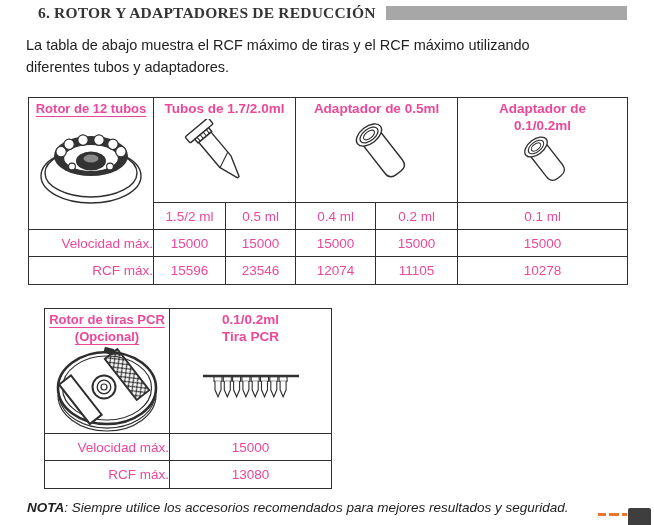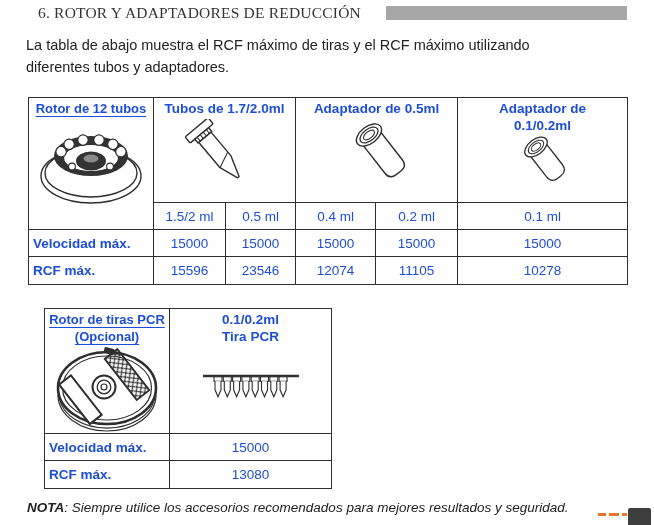--- a/index.html
+++ b/index.html
@@ -3,37 +3,37 @@
 <meta charset="utf-8">
 <style>
   html,body{margin:0;padding:0;background:#e8e8e8;}
   .page{
     position:relative;width:654px;height:525px;background:#ffffff;
     font-family:"Liberation Sans",sans-serif;color:#1d1d1d;overflow:hidden;
     margin:0 auto;
   }
   .title{
     position:absolute;left:38px;top:4px;
-    font-family:"Liberation Serif",serif;font-weight:400;font-size:15.5px;
+    font-family:"Liberation Serif",serif;font-weight:700;font-size:15.5px;
     color:#343434;letter-spacing:.2px;white-space:nowrap;
   }
   .title-bar{
     position:absolute;left:386px;top:6px;width:241px;height:14px;background:#a7a7a7;
   }
   .intro{position:absolute;left:26px;top:34px;font-size:14.5px;line-height:22px;color:#222;}
   table{border-collapse:collapse;table-layout:fixed;background:#fff;}
-  td{border:1.5px solid #2f2f2f;font-size:13.5px;text-align:center;vertical-align:middle;padding:0;color:#1d4ed8;}
+  td{border:1.5px solid #2f2f2f;font-size:13.5px;text-align:center;vertical-align:middle;padding:0;color:#ec4899;}
   .t1{position:absolute;left:28px;top:97px;width:599px;}
   .t2{position:absolute;left:44px;top:308px;width:287px;}
   .hdr-cell{vertical-align:top;}
   .hdr-flex{display:flex;flex-direction:column;align-items:center;height:100%;}
   .hdr-label{font-weight:700;font-size:13.5px;line-height:17px;padding-top:2px;}
   .hdr-label.small{font-size:13px;}
   .u{text-decoration:underline;text-underline-offset:3px;}
-  .row-label{font-weight:700;text-align:left;padding-left:4px;font-size:13.5px;}
+  .row-label{font-weight:400;text-align:right;padding-left:4px;font-size:13.5px;}
   .h-img td{height:104px;}
   .h-size td{height:26px;}
   .h-val td{height:26px;}
   .h-val2 td{height:27px;}
   .t2 .h-img2 td{height:123px;}
   .note{position:absolute;left:27px;top:500px;font-size:13.5px;font-style:italic;color:#222;text-align:right;}
   .note b{font-weight:700;}
   .logo-marks{position:absolute;left:598px;top:513px;display:flex;gap:3px;align-items:flex-end;}
   .logo-marks i{display:block;background:#e8762d;height:3px;}
   .logo-dark{position:absolute;left:628px;top:508px;width:23px;height:20px;background:#3e3e3e;border-radius:2px;}

